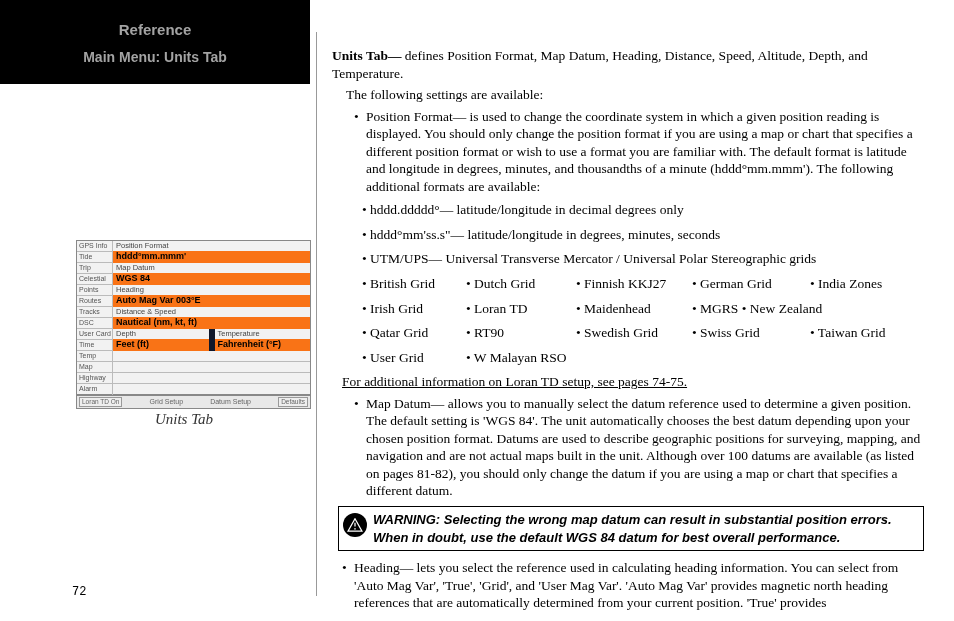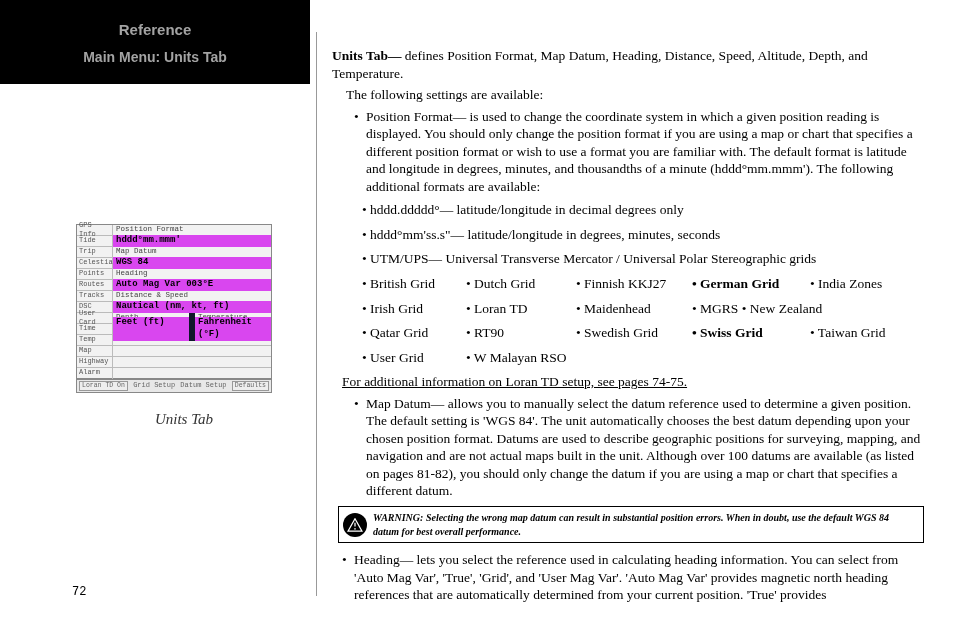--- a/index.html
+++ b/index.html
@@ -25,44 +25,44 @@
     color: #a3a3a3;
     text-align: center;
     padding: 20px 10px 18px;
     font-weight: bold;
     font-family: Arial, Helvetica, sans-serif;
   }
   .black-header .ref-title { font-size: 15px; margin-bottom: 8px; }
   .black-header .ref-sub { font-size: 14px; }
   .screenshot-box {
     position: absolute;
-    top: 224px;
+    top: 240px;
     left: 76px;
-    width: 196px;
+    width: 235px;
     background: #f2f2f2;
     border: 1px solid #888;
-    font-family: Liberation Mono, monospace;
+    font-family: Liberation Sans, sans-serif;
     font-size: 8px;
     color: #333;
   }
   .ss-row { display: flex; border-bottom: 1px solid #bbb; height: 11px; align-items: center; }
   .ss-sidecell {
     width: 36px;
     border-right: 1px solid #bbb;
     padding-left: 2px;
     font-size: 7px;
     color: #555;
     flex-shrink: 0;
     height: 11px;
     display: flex;
     align-items: center;
   }
   .ss-main { flex: 1; padding-left: 3px; }
   .ss-label { font-size: 7.5px; color: #444; }
-  .ss-value { font-size: 9px; font-weight: bold; color: #000; background: #d946ef; }
+  .ss-value { font-size: 9px; font-weight: bold; color: #000; background: #f97316; }
   .ss-split { display: flex; flex: 1; }
   .ss-half { flex: 1; padding-left: 3px; border-left: 0; }
   .ss-half + .ss-half { border-left: 6px solid #0f172a; }
   .ss-bottom {
     height: 13px;
     background: #e8e8e8;
     border-top: 1px solid #888;
     display: flex;
     justify-content: space-between;
     align-items: center;
@@ -113,21 +113,21 @@
   .bullet-list > .item::before { content: "•"; position: absolute; left: 0; }
   .sub-bullets { margin: 6px 0 6px 30px; }
   .sub-bullets .sb { margin-bottom: 7px; }
   .sub-bullets .sb::before { content: "• "; }
   .grid-row { display: flex; margin-left: 30px; margin-bottom: 7px; }
   .grid-cell { display: inline-block; }
   .grid-cell::before { content: "• "; }
   .w1 { width: 104px; }
   .w2 { width: 110px; }
   .w3 { width: 116px; }
-  .w4 { width: 118px; font-weight: bold; }
+  .w4 { width: 118px; }
   .w5 { width: 100px; }
   .loran-note { margin: 2px 0 4px 10px; text-decoration: underline; }
   .warning-box {
     border: 1px solid #000;
     margin: 6px 0 8px 6px;
     padding: 4px 6px 4px 4px;
     display: flex;
     align-items: flex-start;
     gap: 6px;
   }
@@ -136,24 +136,24 @@
     background: #000;
     border-radius: 50%;
     display: flex;
     align-items: center;
     justify-content: center;
     flex-shrink: 0;
     margin-top: 2px;
   }
   .warn-icon svg { width: 16px; height: 14px; }
   .warn-text {
-    font-family: Liberation Serif, serif;
+    font-family: Liberation Sans, sans-serif;
     font-style: italic;
     font-weight: bold;
-    font-size: 10px;
+    font-size: 13px;
     line-height: 1.35;
   }
 </style>
 </head>
 <body>
 
 <div class="left-col">
   <div class="black-header">
     <div class="ref-title">Reference</div>
     <div class="ref-sub">Main Menu: Units Tab</div>

